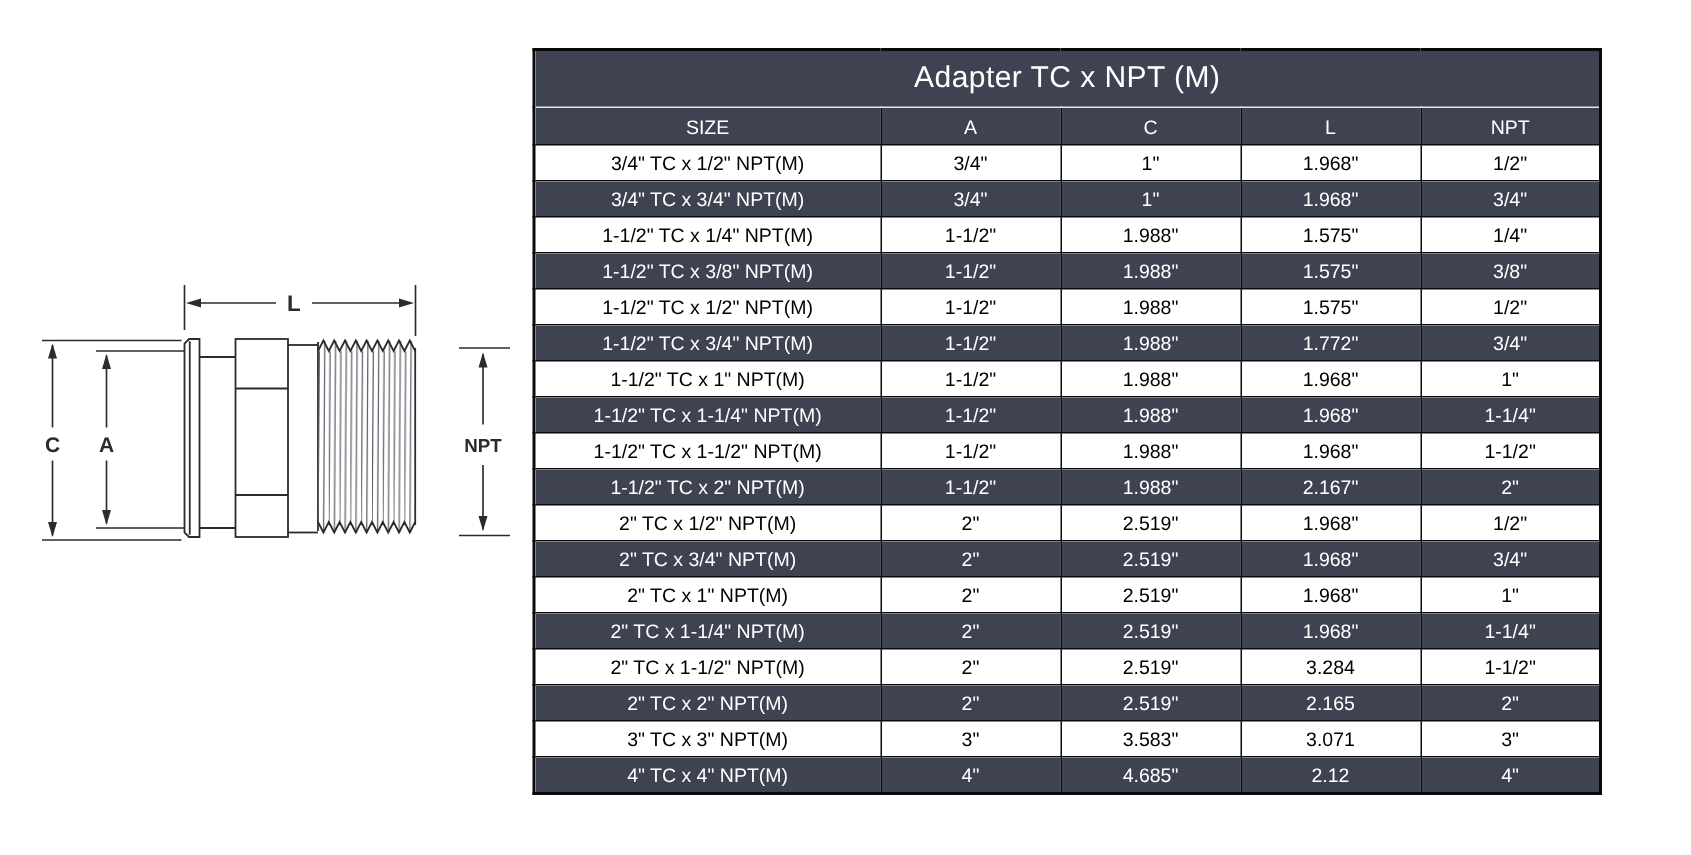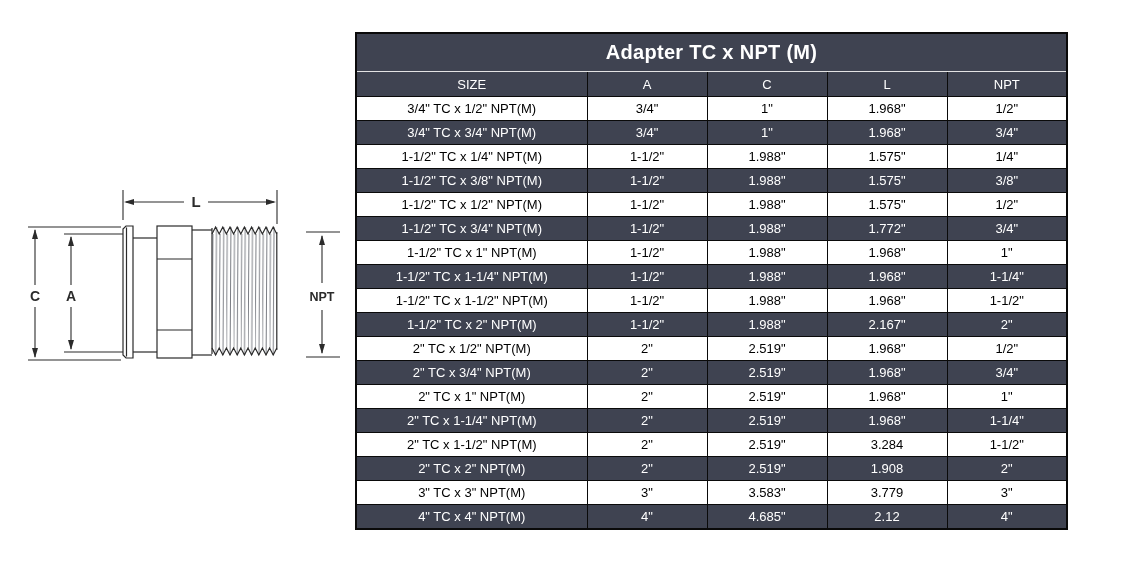--- a/index.html
+++ b/index.html
@@ -38,21 +38,21 @@
     padding: 0;
     font-size: 13px;
     white-space: nowrap;
     overflow: hidden;
   }
   .title-row th {
     background: var(--table_dark);
     color: var(--text_on_dark);
     height: 37px;
     font-size: 20px;
-    font-weight: 700;
+    font-weight: 400;
     letter-spacing: 0.3px;
     border-bottom: 1px solid #e3e3e3;
   }
   .header-row th {
     background: var(--table_dark);
     color: var(--text_on_dark);
     height: 24px;
     font-weight: 400;
     border-top: 1px solid #e3e3e3;
   }
@@ -286,29 +286,29 @@
         <td>2"</td>
         <td>2.519"</td>
         <td>3.284</td>
         <td>1-1/2"</td>
       </tr>
 
       <tr class="data-row dark">
         <td>2" TC x 2" NPT(M)</td>
         <td>2"</td>
         <td>2.519"</td>
-        <td>1.908</td>
+        <td>2.165</td>
         <td>2"</td>
       </tr>
 
       <tr class="data-row light">
         <td>3" TC x 3" NPT(M)</td>
         <td>3"</td>
         <td>3.583"</td>
-        <td>3.779</td>
+        <td>3.071</td>
         <td>3"</td>
       </tr>
 
       <tr class="data-row dark">
         <td>4" TC x 4" NPT(M)</td>
         <td>4"</td>
         <td>4.685"</td>
         <td>2.12</td>
         <td>4"</td>
       </tr>

